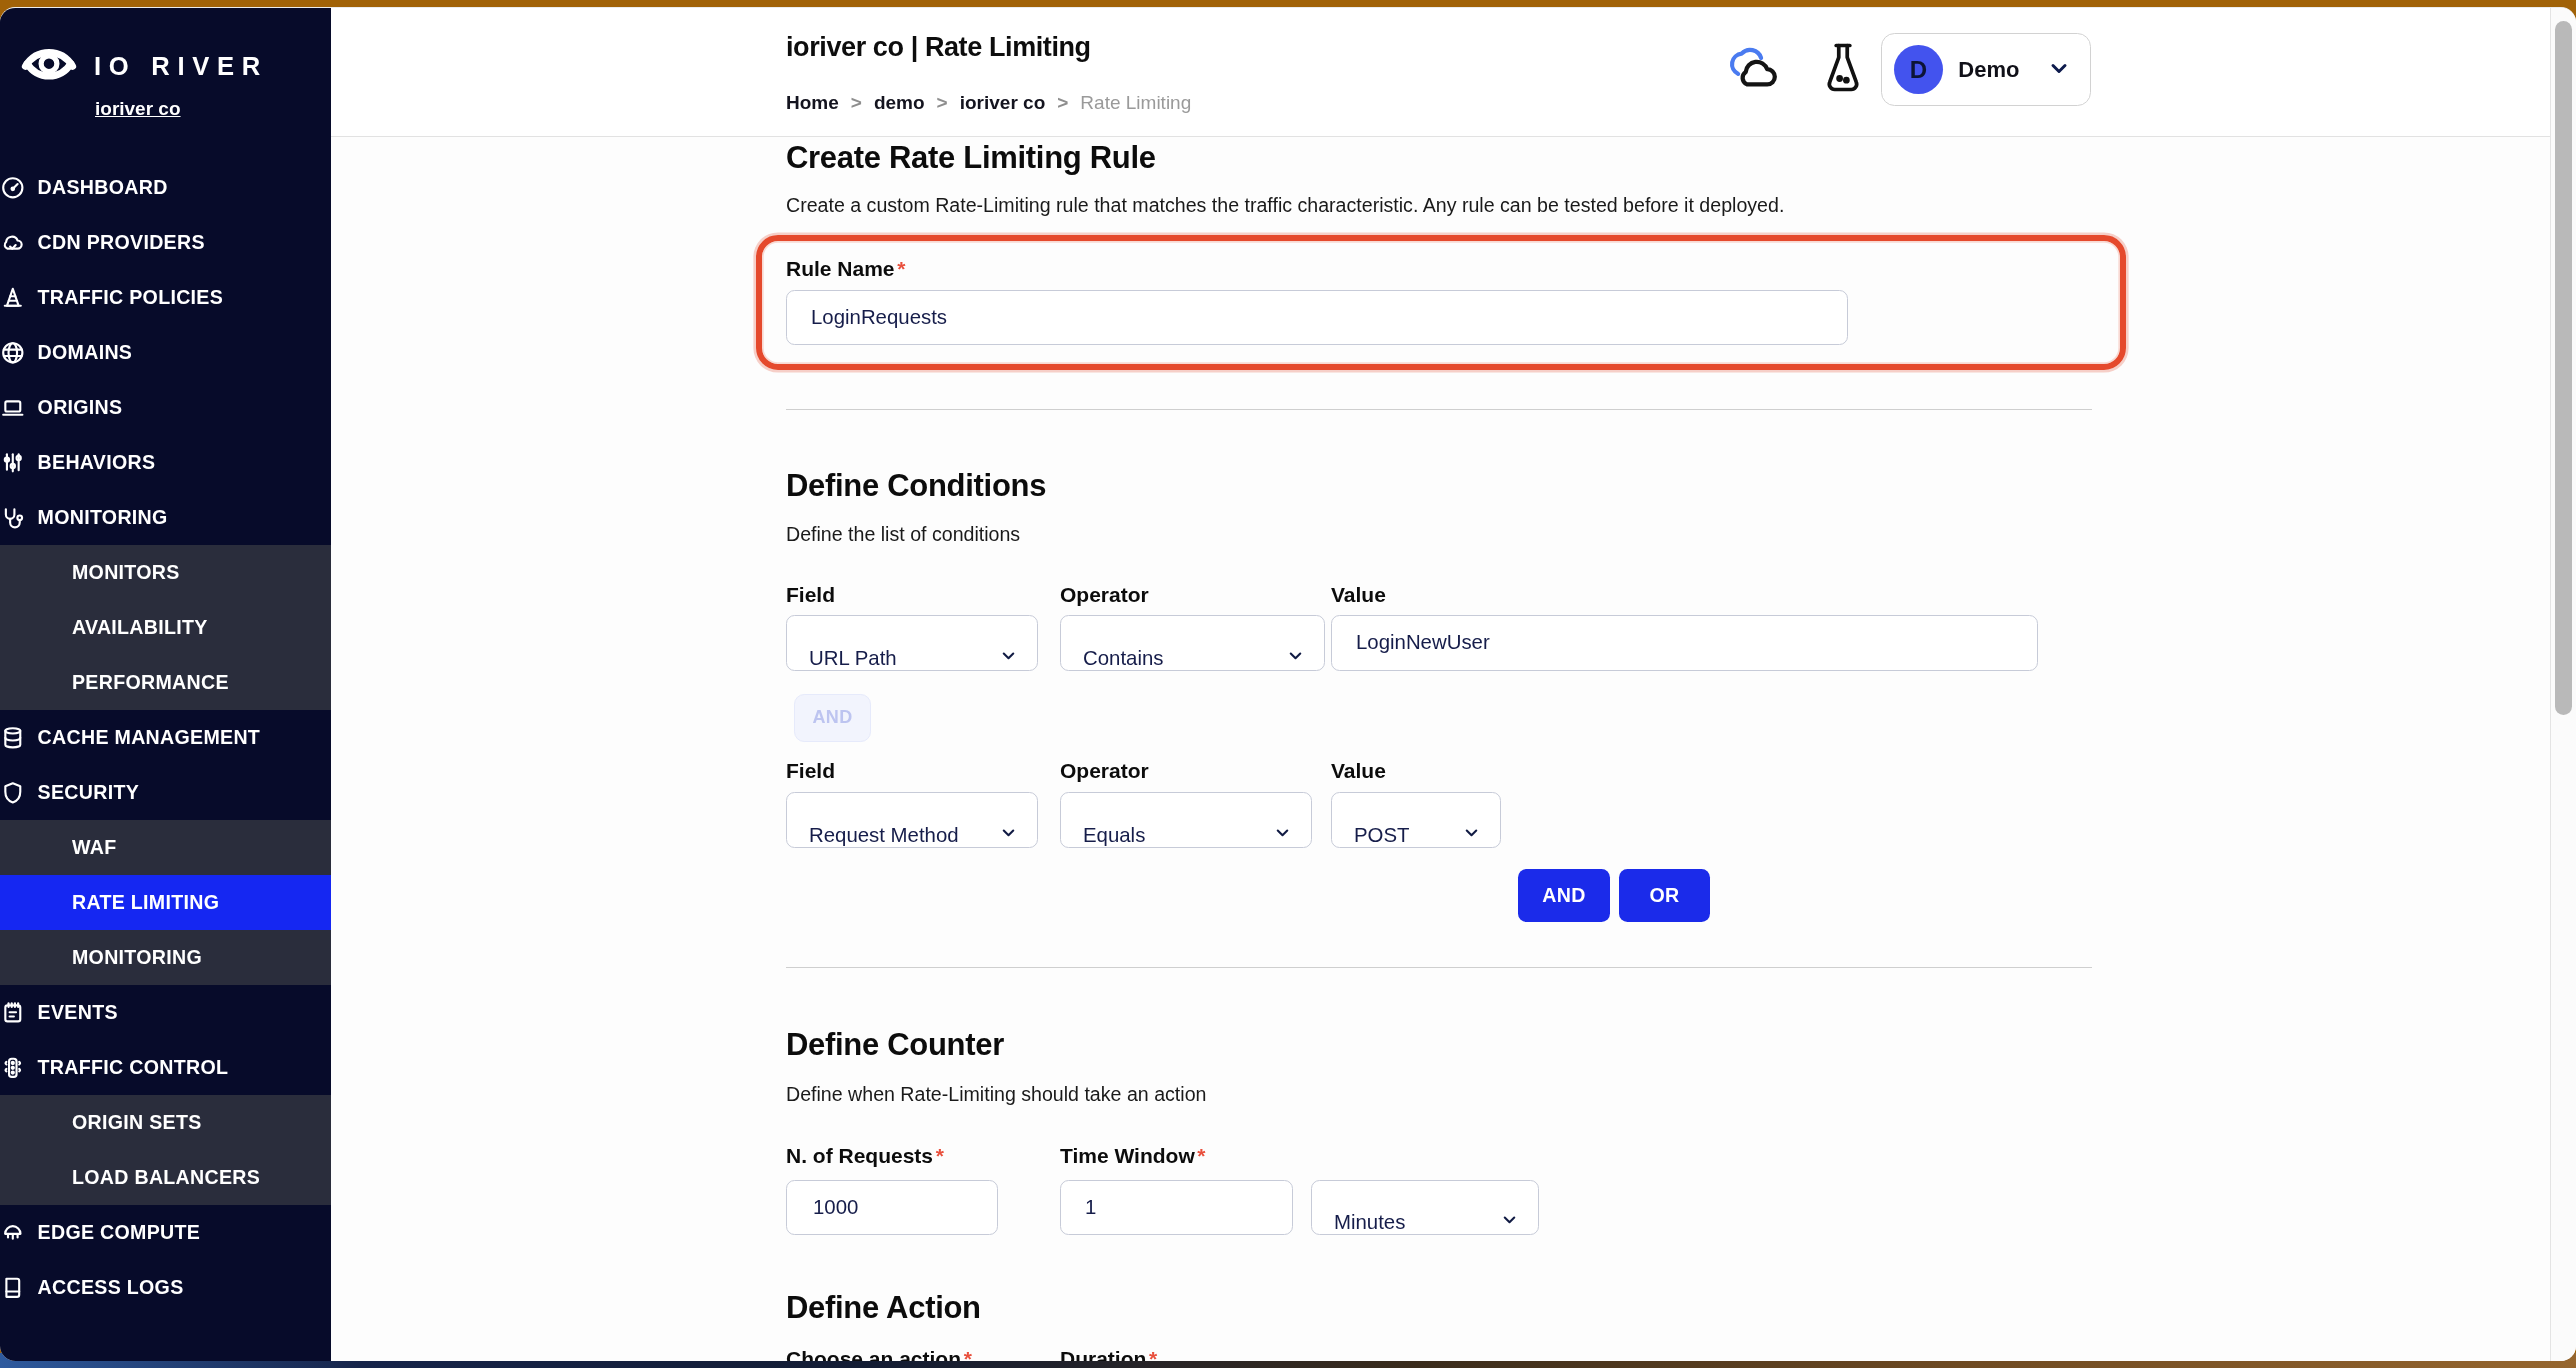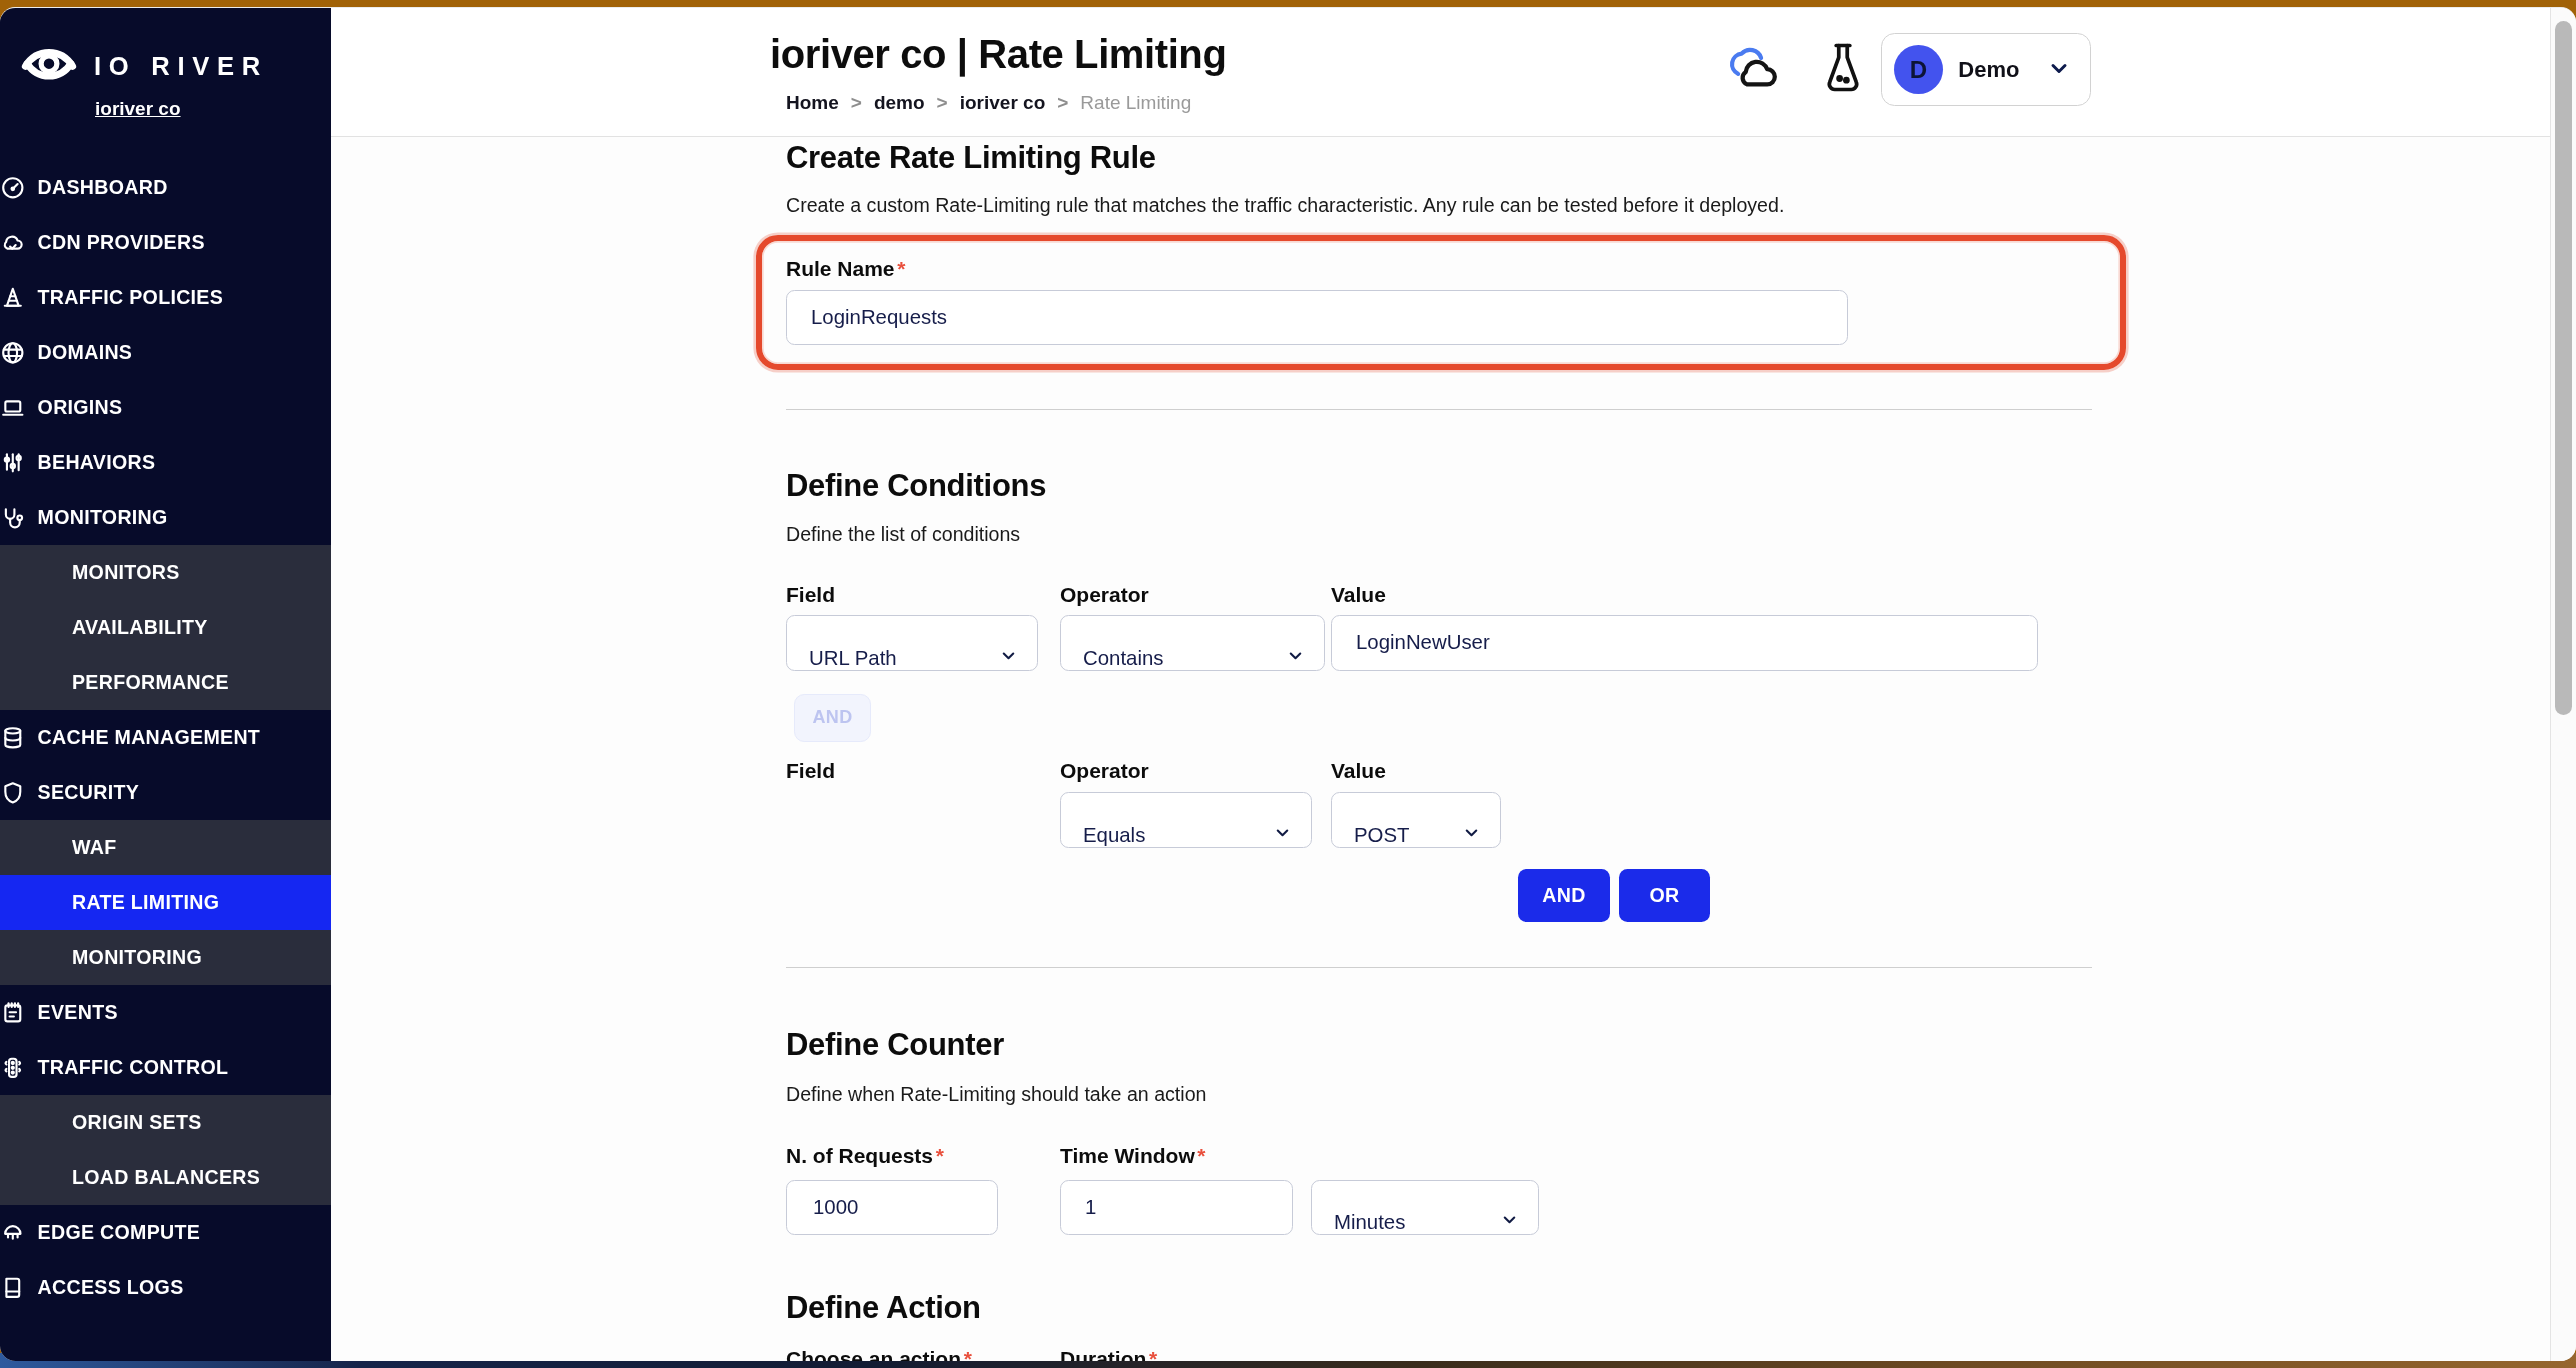--- a/index.html
+++ b/index.html
@@ -18,21 +18,21 @@
   .brand-account { position:absolute; left:95px; top:90px; font-size:19px; font-weight:700; color:#fff; text-decoration:underline; cursor:pointer; }
   .nav-item { display:flex; align-items:center; height:55px; cursor:pointer; }
   .nav-item .nav-icon { width:25.6px; height:25.6px; margin-right:12px; display:flex; align-items:center; justify-content:center; color:#fff; }
   .nav-label { font-size:19.6px; font-weight:700; letter-spacing:0.3px; color:#fff; white-space:nowrap; }
   .nav-item.sub { padding-left:72px; background:#2a2d3c; }
   .nav-item.sub.active { background:#1527f2; }
 
   
   .main { position:absolute; left:331px; top:0; width:2219px; height:100%; background:#fdfdfd; }
   .topbar { position:absolute; left:0; top:0; width:100%; height:129px; background:#ffffff; border-bottom:1.7px solid #e2e2e2; }
-  .page-title { position:absolute; left:439px; top:24px; font-size:40px; font-weight:700; color:#0d0d0d; letter-spacing:-0.4px; }
+  .page-title { position:absolute; left:455px; top:24px; font-size:27px; font-weight:700; color:#0d0d0d; letter-spacing:-0.4px; }
   .breadcrumb { position:absolute; left:455px; top:84px; font-size:19px; display:flex; gap:12px; align-items:center; }
   .crumb { font-weight:700; color:#14141f; cursor:pointer; }
   .crumb-sep { color:#8e8e8e; font-weight:700; }
   .crumb-current { color:#9a9a9a; font-weight:400; }
   .top-icon { position:absolute; cursor:pointer; }
   .account-pill { position:absolute; left:1550px; top:25.6px; width:210px; height:73px; border:1.7px solid #d2d2d2; border-radius:13.6px;
     background:#fff; display:flex; align-items:center; padding:0 19px 0 12px; cursor:pointer; }
   .avatar { width:49px; height:49px; border-radius:50%; background:#4353ee; color:#0c1436; font-size:24px; font-weight:700;
     display:flex; align-items:center; justify-content:center; }
   .account-name { font-size:22px; font-weight:700; color:#101018; margin-left:15.3px; flex:1; }
@@ -323,20 +323,26 @@
             </svg></span>
       </div>
       <input class="text-input" style="left: 1000px; top: 607px; width: 707px; height: 56px;" readonly="" value="LoginNewUser">
 
       <div class="joiner-chip">AND</div>
 
       <div class="field-label" style="left:455px; top:751px;">Field</div>
       <div class="field-label" style="left:729px; top:751px;">Operator</div>
       <div class="field-label" style="left:1000px; top:751px;">Value</div>
 
+      <div class="select" style="left:455px; top:784px; width:252px; height:56px;">
+        <span>Request Method</span>
+        <span><svg width="19" height="19" viewBox="0 0 24 24" fill="none" stroke="#111b44" stroke-width="2.6" stroke-linecap="round" stroke-linejoin="round">
+              <path d="M6 9.5 l6 6 6-6"></path>
+            </svg></span>
+      </div>
       <div class="select" style="left:729px; top:784px; width:252px; height:56px;">
         <span>Equals</span>
         <span><svg width="19" height="19" viewBox="0 0 24 24" fill="none" stroke="#111b44" stroke-width="2.6" stroke-linecap="round" stroke-linejoin="round">
               <path d="M6 9.5 l6 6 6-6"></path>
             </svg></span>
       </div>
       <div class="select" style="left:1000px; top:784px; width:170px; height:56px;">
         <span>POST</span>
         <span><svg width="19" height="19" viewBox="0 0 24 24" fill="none" stroke="#111b44" stroke-width="2.6" stroke-linecap="round" stroke-linejoin="round">
               <path d="M6 9.5 l6 6 6-6"></path>

